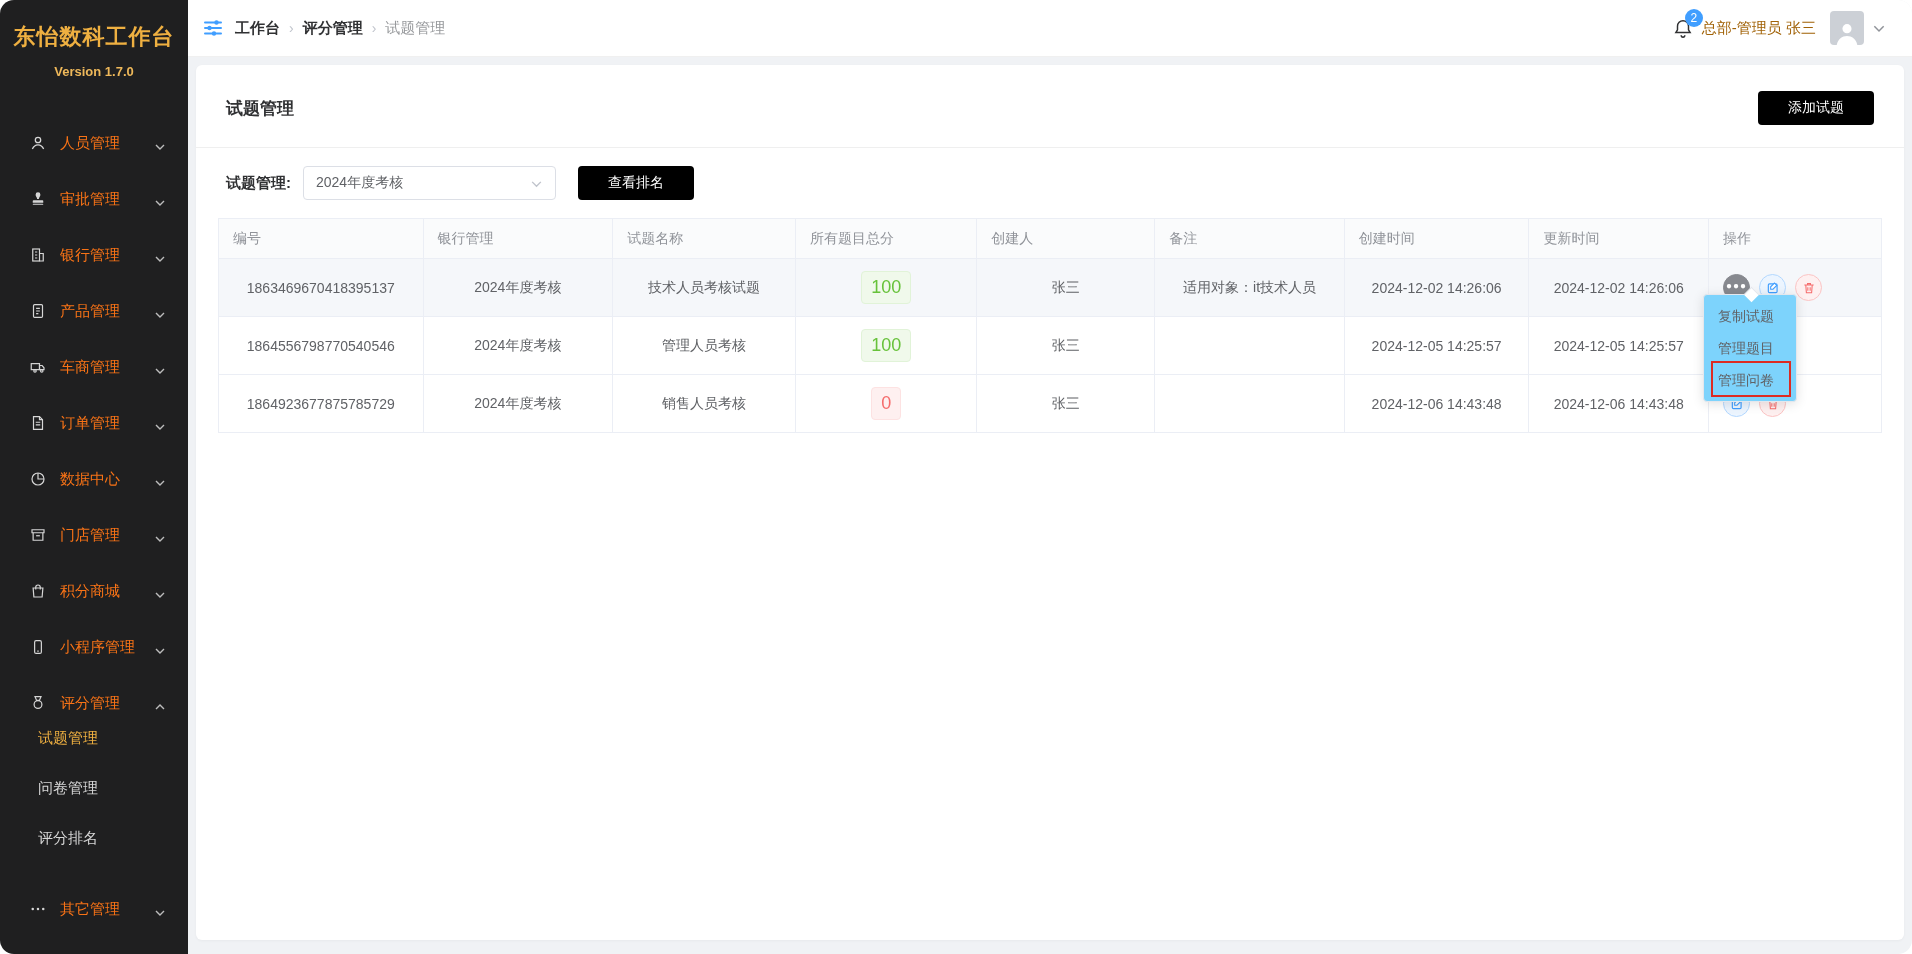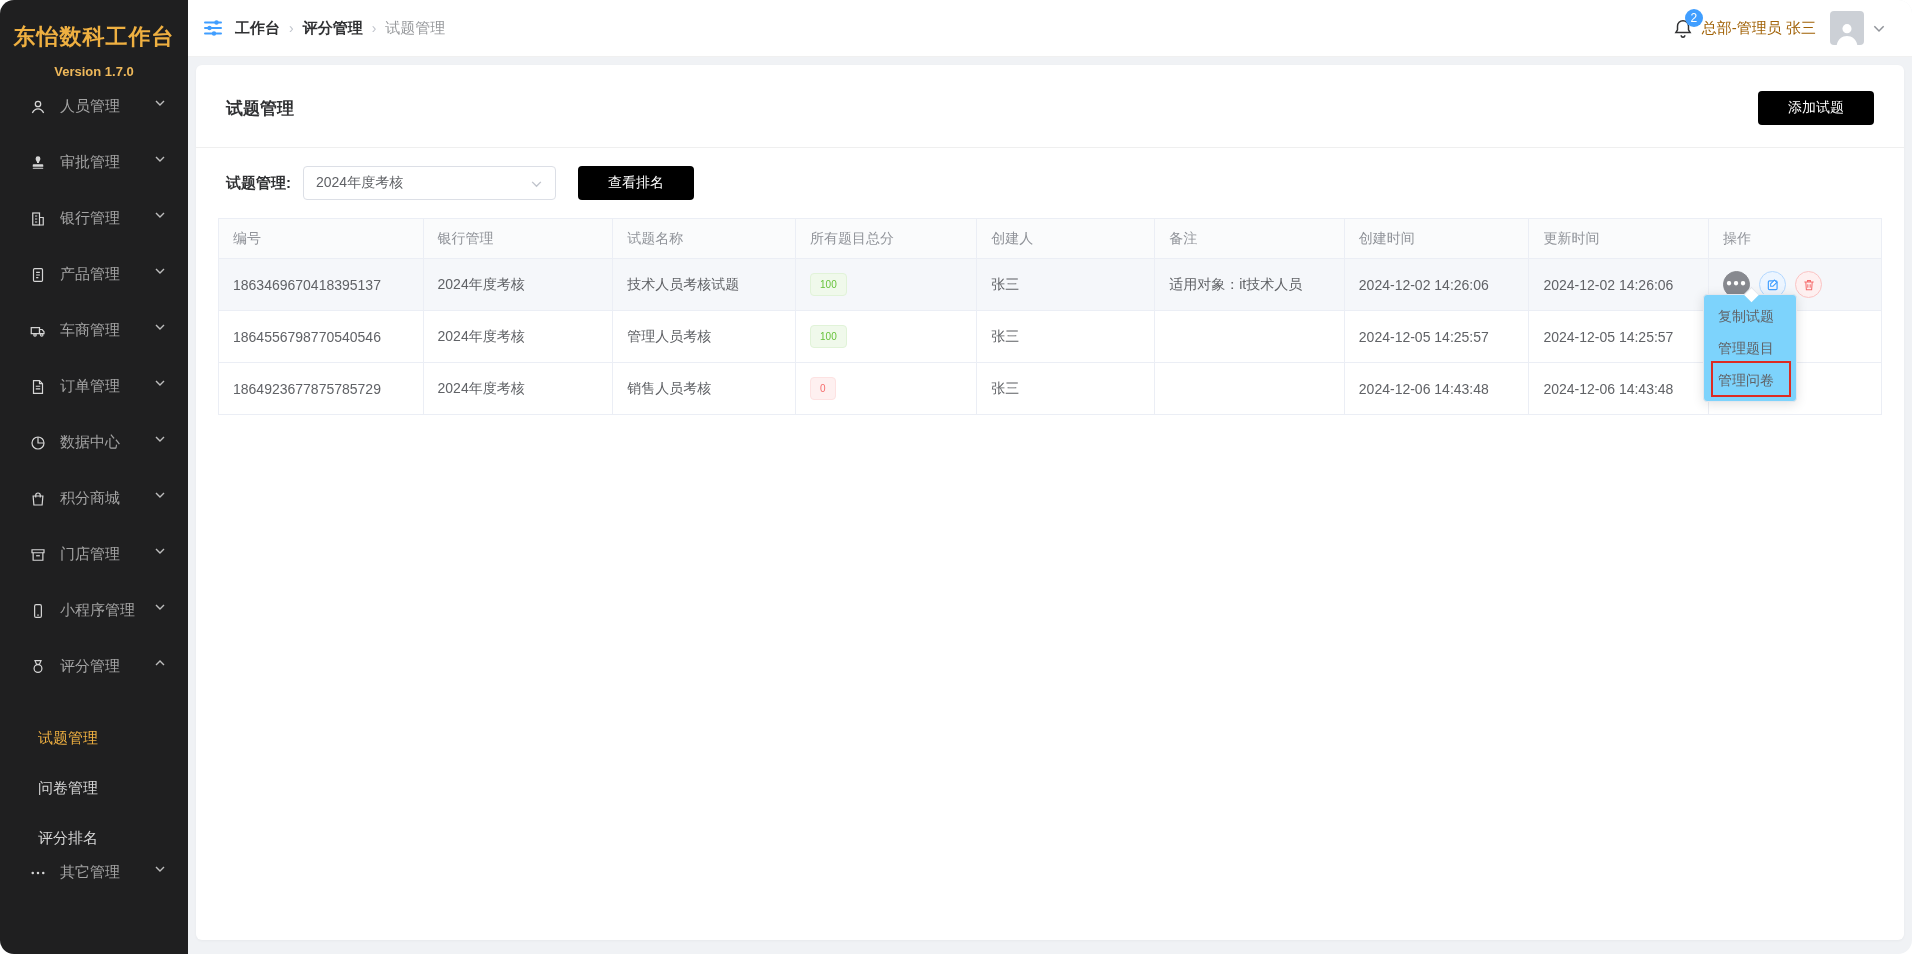--- a/index.html
+++ b/index.html
@@ -4,21 +4,21 @@
 <style>
   * { margin:0; padding:0; box-sizing:border-box; }
   html,body { width:1912px; height:954px; background:#fff; font-family:"Liberation Sans","DejaVu Sans",sans-serif; }
   .app { position:relative; width:1912px; height:954px; border-radius:14px; overflow:hidden; background:#fff; display:flex; }
 
   
   .sidebar { width:188px; height:100%; background:#1f1f20; flex-shrink:0; padding-top:22px; }
   .sb-title { text-align:center; color:#efb041; font-size:22px; font-weight:bold; letter-spacing:1px; }
   .sb-version { text-align:center; color:#eeb85a; font-size:13px; font-weight:bold; margin-top:12px; }
   .menu { margin-top:18px; }
-  .mi { height:56px; display:flex; align-items:flex-start; padding:0 22px 0 28px; color:#a3a3a3; cursor:pointer; }
+  .mi { height:56px; display:flex; align-items:flex-end; padding:0 22px 0 28px; color:#f97316; cursor:pointer; }
   .mi-ic { width:20px; height:20px; display:flex; align-items:center; justify-content:center; color:#d6d6d6; }
   .mi-ic svg { width:18px; height:18px; }
   .mi-lb { font-size:15px; margin-left:12px; flex:1; }
   .mi-ar { color:#bdbdbd; display:flex; }
   .mi-ar svg { width:12px; height:12px; }
   .smi { height:50px; display:flex; align-items:center; padding-left:38px; color:#d6d6d6; font-size:15px; cursor:pointer; }
   .smi.active { color:#efb041; }
 
   
   .main { flex:1; display:flex; flex-direction:column; background:#f0f2f5; min-width:0; }
@@ -45,23 +45,23 @@
   .filter-label { font-size:15px; font-weight:bold; color:#303133; margin-right:12px; }
   .select { width:253px; height:34px; border:1px solid #dcdfe6; border-radius:4px; display:flex; align-items:center; justify-content:space-between; padding:0 12px; cursor:pointer; background:#fff; }
   .select-val { font-size:14px; color:#606266; }
   .select-ar { color:#c0c4cc; display:flex; }
   .rank-btn { margin-left:22px; }
 
   
   .table-wrap { padding:0 22px; }
   table { width:100%; border-collapse:collapse; border:1px solid #ebeef5; }
   th { background:#fafbfc; font-size:14px; font-weight:normal; color:#909399; text-align:left; padding:7px 14px; border:1px solid #ebeef5; height:40px; }
-  td { font-size:14px; color:#606266; padding:12px 14px; border:1px solid #ebeef5; height:49px; background:#fff; }
+  td { font-size:14px; color:#606266; padding:12px 14px; border:1px solid #ebeef5; height:49px; background:#fff;text-align:center; }
   tr.hovered td { background:#f5f7fa; }
-  .score-badge { display:inline-block; font-size:10px; border-radius:4px; padding:5px 9px; }
+  .score-badge { display:inline-block; font-size:18px; border-radius:4px; padding:5px 9px; }
   .score-green { background:#f0f9eb; border:1px solid #e1f3d8; color:#67c23a; }
   .score-red { background:#fef0f0; border:1px solid #fde2e2; color:#f56c6c; }
   .ops { display:flex; align-items:center; gap:9px; }
   .op-btn { width:27px; height:27px; border-radius:50%; display:flex; align-items:center; justify-content:center; cursor:pointer; flex-shrink:0; }
   .op-more { background:#87898f; color:#fff; border:1px solid #87898f; }
   .op-more .dots { letter-spacing:1px; font-size:10px; line-height:1; margin-top:-3px; }
   .op-edit { background:#ecf5ff; border:1px solid #b3d8ff; color:#409eff; }
   .op-del { background:#fef0f0; border:1px solid #fbc4c4; color:#f56c6c; }
   .op-btn svg { width:14px; height:14px; }
 
@@ -187,41 +187,41 @@
         <span class="mi-ar">
             <svg viewBox="0 0 12 12" fill="none" stroke="currentColor" stroke-width="1.4">
               <polyline points="2,4 6,8 10,4"></polyline>
             </svg>
           </span>
       </div>
 
       <div class="mi">
         <span class="mi-ic">
             <svg viewBox="0 0 24 24" fill="none" stroke="currentColor" stroke-width="1.6">
-              <path d="M5.5 8h13l-1 12h-11z"></path>
-              <path d="M9 10V7a3 3 0 0 1 6 0v3"></path>
-            </svg>
-          </span>
-        <span class="mi-lb">积分商城</span>
-        <span class="mi-ar">
-            <svg viewBox="0 0 12 12" fill="none" stroke="currentColor" stroke-width="1.4">
-              <polyline points="2,4 6,8 10,4"></polyline>
-            </svg>
-          </span>
-      </div>
-
-      <div class="mi">
-        <span class="mi-ic">
-            <svg viewBox="0 0 24 24" fill="none" stroke="currentColor" stroke-width="1.6">
               <path d="M4 5h16v4H4z"></path>
               <path d="M5.5 9v10h13V9"></path>
               <path d="M9.5 13h5"></path>
             </svg>
           </span>
         <span class="mi-lb">门店管理</span>
+        <span class="mi-ar">
+            <svg viewBox="0 0 12 12" fill="none" stroke="currentColor" stroke-width="1.4">
+              <polyline points="2,4 6,8 10,4"></polyline>
+            </svg>
+          </span>
+      </div>
+
+      <div class="mi">
+        <span class="mi-ic">
+            <svg viewBox="0 0 24 24" fill="none" stroke="currentColor" stroke-width="1.6">
+              <path d="M5.5 8h13l-1 12h-11z"></path>
+              <path d="M9 10V7a3 3 0 0 1 6 0v3"></path>
+            </svg>
+          </span>
+        <span class="mi-lb">积分商城</span>
         <span class="mi-ar">
             <svg viewBox="0 0 12 12" fill="none" stroke="currentColor" stroke-width="1.4">
               <polyline points="2,4 6,8 10,4"></polyline>
             </svg>
           </span>
       </div>
 
       <div class="mi">
         <span class="mi-ic">
             <svg viewBox="0 0 24 24" fill="none" stroke="currentColor" stroke-width="1.6">

